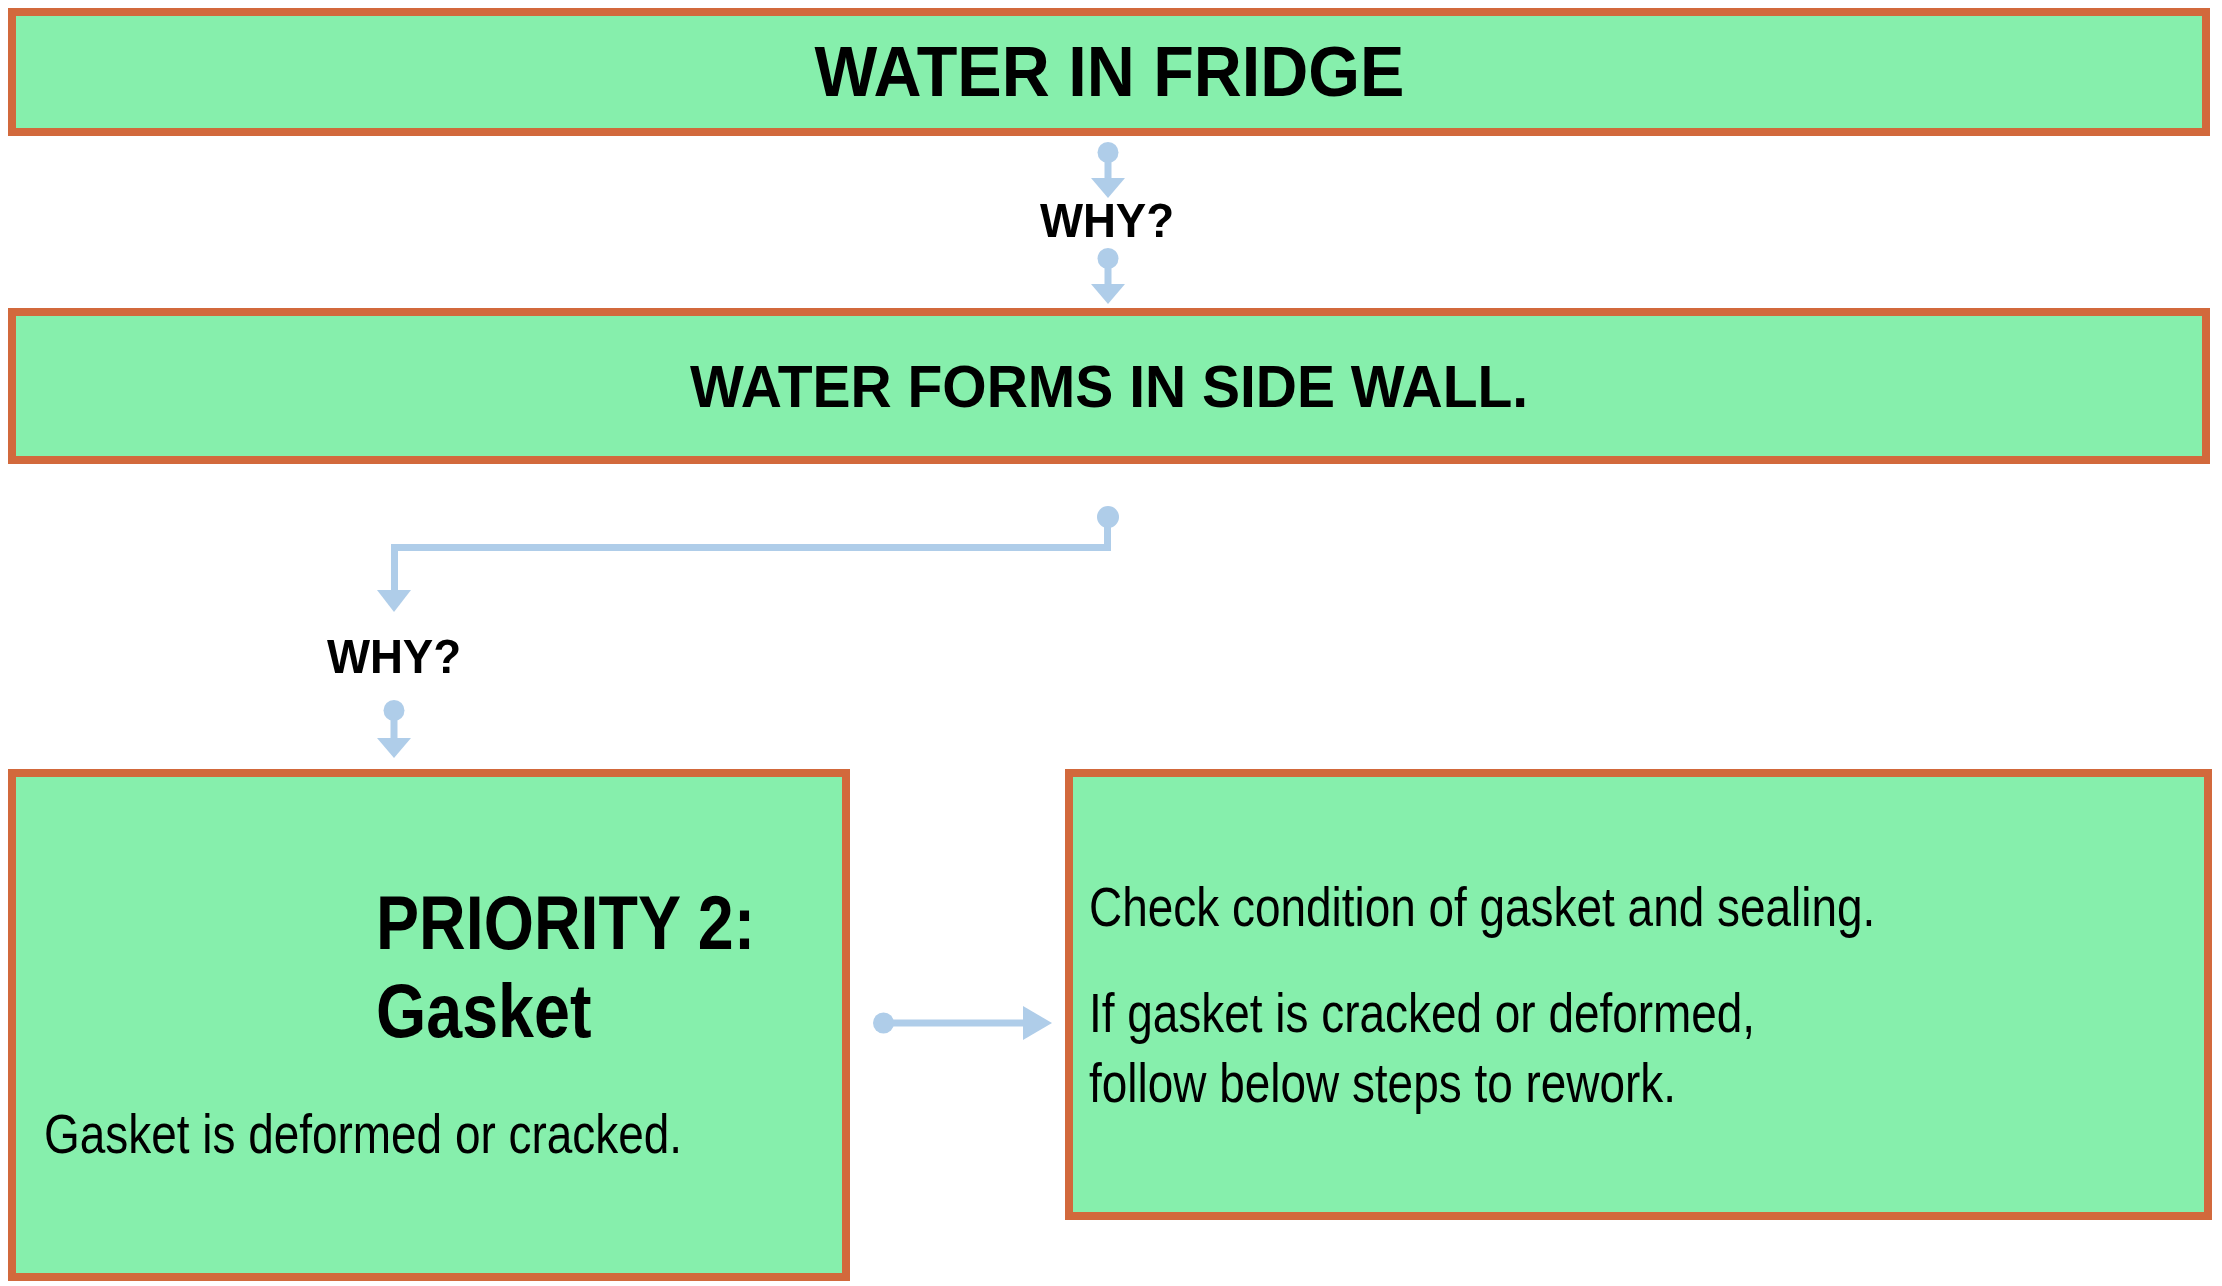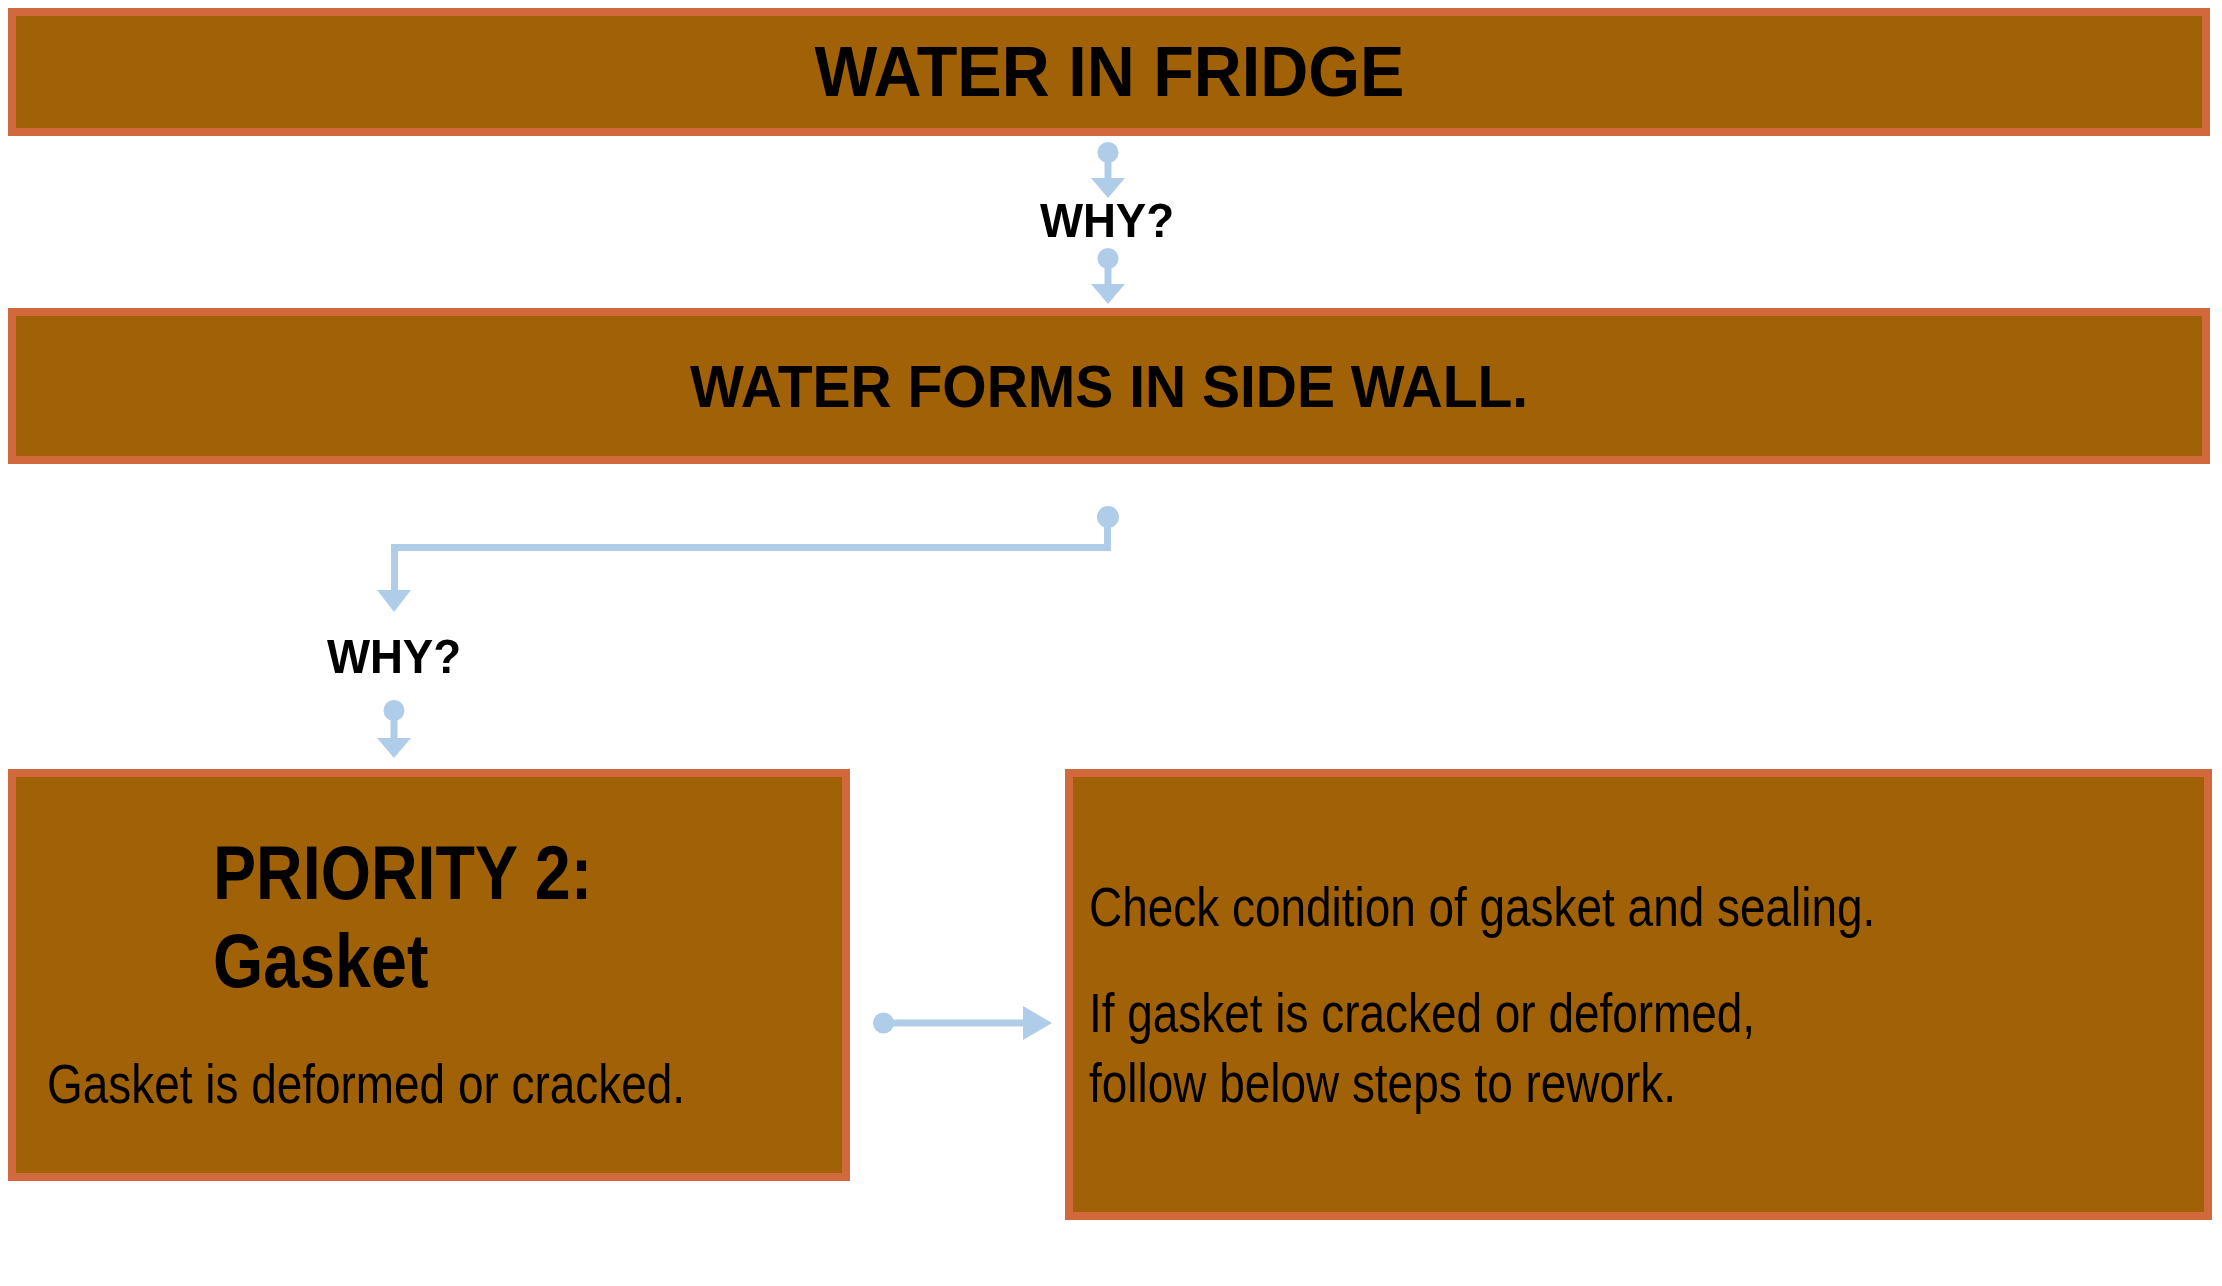--- a/index.html
+++ b/index.html
@@ -17,43 +17,43 @@
     position: relative;
     width: 2222px;
     height: 1286px;
     background: #ffffff;
     overflow: hidden;
   }
   .box {
     position: absolute;
     box-sizing: border-box;
     border: 8px solid var(--orange);
-    background: #a16207;
+    background: #86efac;
     display: flex;
     align-items: center;
     justify-content: center;
     color: var(--text);
   }
   .box.headline-box .box-label {
     font-weight: 700;
     text-align: center;
     transform: scaleX(0.95);
     transform-origin: center center;
     white-space: nowrap;
     letter-spacing: 0px;
   }
   #problem-box { left: 8px; top: 8px; width: 2202px; height: 128px; }
   #problem-box .box-label { font-size: 70px; }
   #cause-box { left: 8px; top: 308px; width: 2202px; height: 156px; }
   #cause-box .box-label { font-size: 60px; }
 
   #priority-box {
-    left: 8px; top: 769px; width: 842px; height: 412px;
+    left: 8px; top: 769px; width: 842px; height: 512px;
     flex-direction: column;
-    align-items: center;
+    align-items: flex-end;
     justify-content: center;
     padding: 8px 20px 10px 34px;
     gap: 44px;
   }
   .priority-heading {
     font-weight: 700;
     font-size: 76px;
     line-height: 1.16;
     transform: scaleX(0.85);
     transform-origin: left center;

